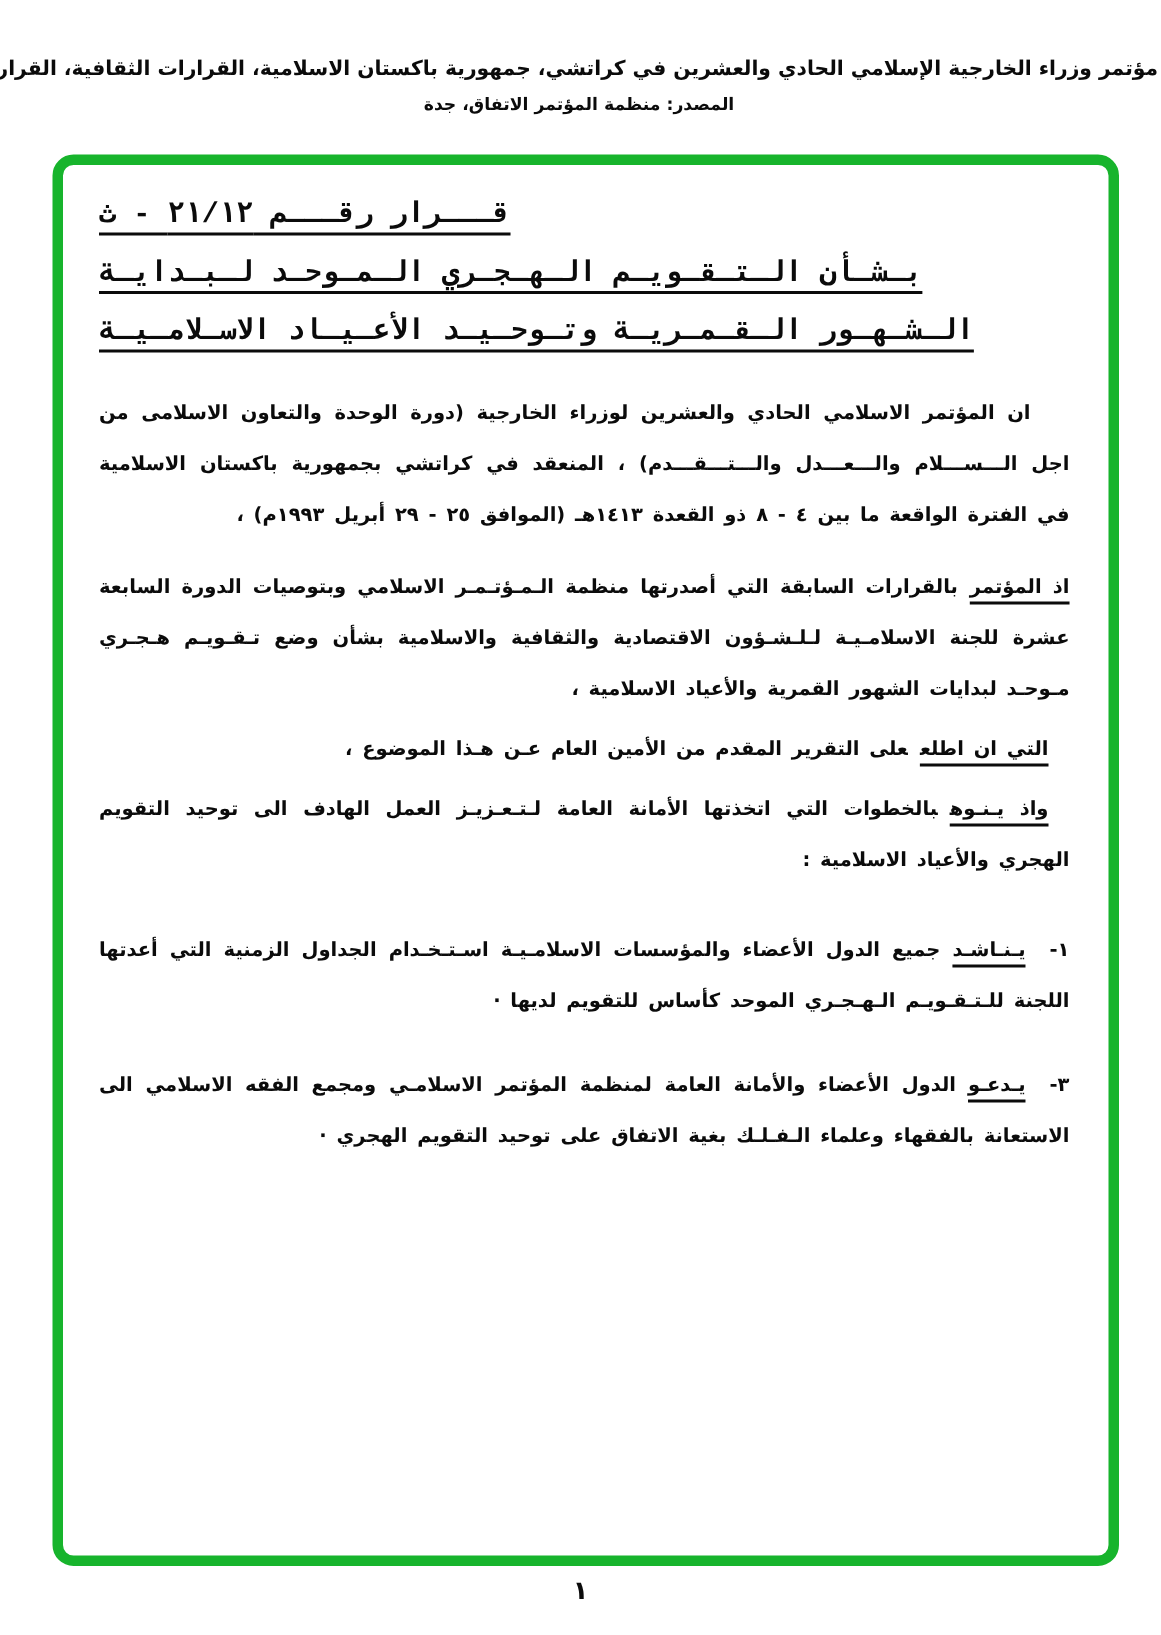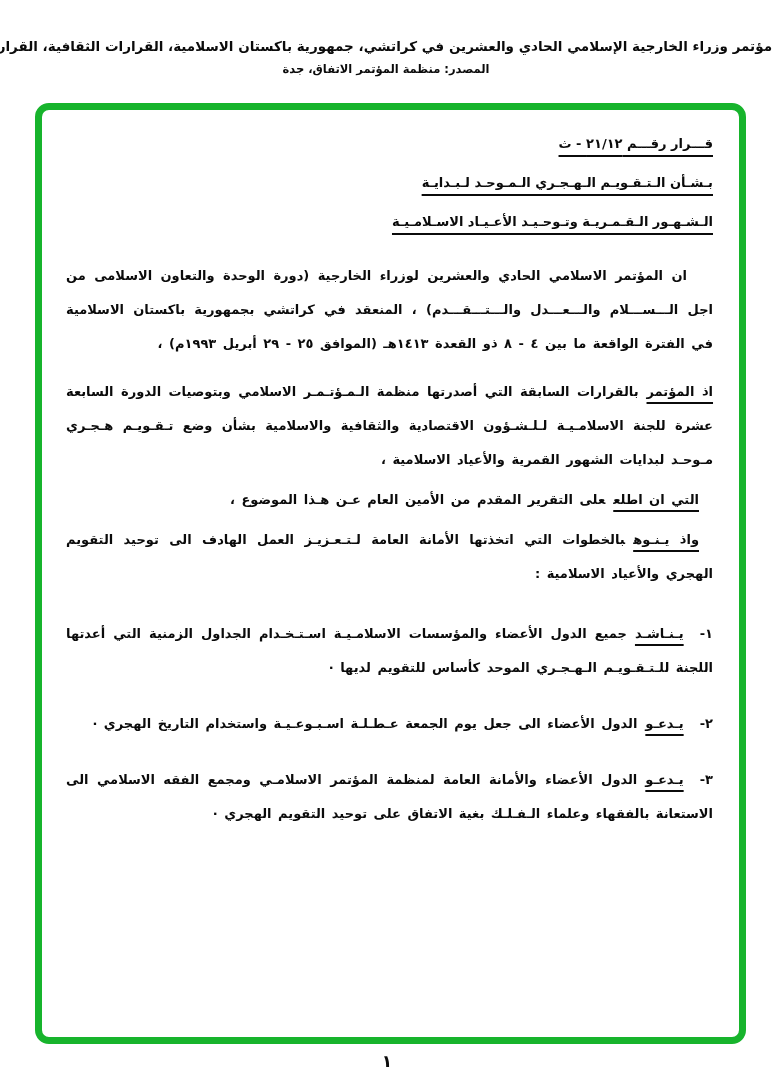--- a/index.html
+++ b/index.html
@@ -30,21 +30,21 @@
     overflow: hidden;
     background: #ffffff;
   }
 
   .doc {
     direction: rtl;
     padding: 14px 26px 0 24px;
     font-weight: bold;
   }
 
-  .title { text-align: right; font-size: 13px; line-height: 39px; margin-bottom: 18px; }
+  .title { text-align: left; font-size: 19px; line-height: 39px; margin-bottom: 18px; font-family: Liberation Mono, monospace; }
   .title .u {
     text-decoration: underline;
     text-decoration-thickness: 2px;
     text-underline-offset: 7px;
   }
 
   .para {
     margin: 0 0 14px 0;
     font-size: 13px;
     line-height: 34px;
@@ -94,20 +94,19 @@
     <p class="para ind-26"><span>ان المؤتمر الاسلامي الحادي والعشرين لوزراء الخارجية (دورة الوحدة والتعاون الاسلامى من اجل الـــســـلام والـــعـــدل والـــتـــقـــدم) ، المنعقد في كراتشي بجمهورية باكستان الاسلامية في الفترة الواقعة ما بين ٤ - ٨ ذو القعدة ١٤١٣هـ (الموافق ٢٥ - ٢٩ أبريل ١٩٩٣م) ،</span></p>
 
     <p class="para tight"><span class="lead">اذ المؤتمر</span><span>بالقرارات السابقة التي أصدرتها منظمة الـمـؤتـمـر الاسلامي وبتوصيات الدورة السابعة عشرة للجنة الاسلامـيـة لـلـشـؤون الاقتصادية والثقافية والاسلامية بشأن وضع تـقـويـم هـجـري مـوحـد لبدايات الشهور القمرية والأعياد الاسلامية ،</span></p>
 
     <p class="para tight ind-14"><span class="lead">التي ان اطلع</span><span>على التقرير المقدم من الأمين العام عـن هـذا الموضوع ،</span></p>
 
     <p class="para before-items ind-14"><span class="lead">واذ يـنـوه</span><span>بالخطوات التي اتخذتها الأمانة العامة لـتـعـزيـز العمل الهادف الى توحيد التقويم الهجري والأعياد الاسلامية :</span></p>
 
     <p class="para item"><span class="num">١-</span><span class="lead">يـنـاشـد</span><span>جميع الدول الأعضاء والمؤسسات الاسلامـيـة اسـتـخـدام الجداول الزمنية التي أعدتها اللجنة للـتـقـويـم الـهـجـري الموحد كأساس للتقويم لديها ·</span></p>
 
-    <p class="para item"><span class="num">٢-</span><span class="lead">يـدعـو</span><span>الدول الأعضاء الى جعل يوم الجمعة عـطـلـة اسـبـوعـيـة واستخدام التاريخ الهجري ·</span></p>
 
     <p class="para item"><span class="num">٣-</span><span class="lead">يـدعـو</span><span>الدول الأعضاء والأمانة العامة لمنظمة المؤتمر الاسلامـي ومجمع الفقه الاسلامي الى الاستعانة بالفقهاء وعلماء الـفـلـك بغية الاتفاق على توحيد التقويم الهجري ·</span></p>
 
   </div>
 </div>
 
 <div class="page-num">١</div>
 
 </body></html>

